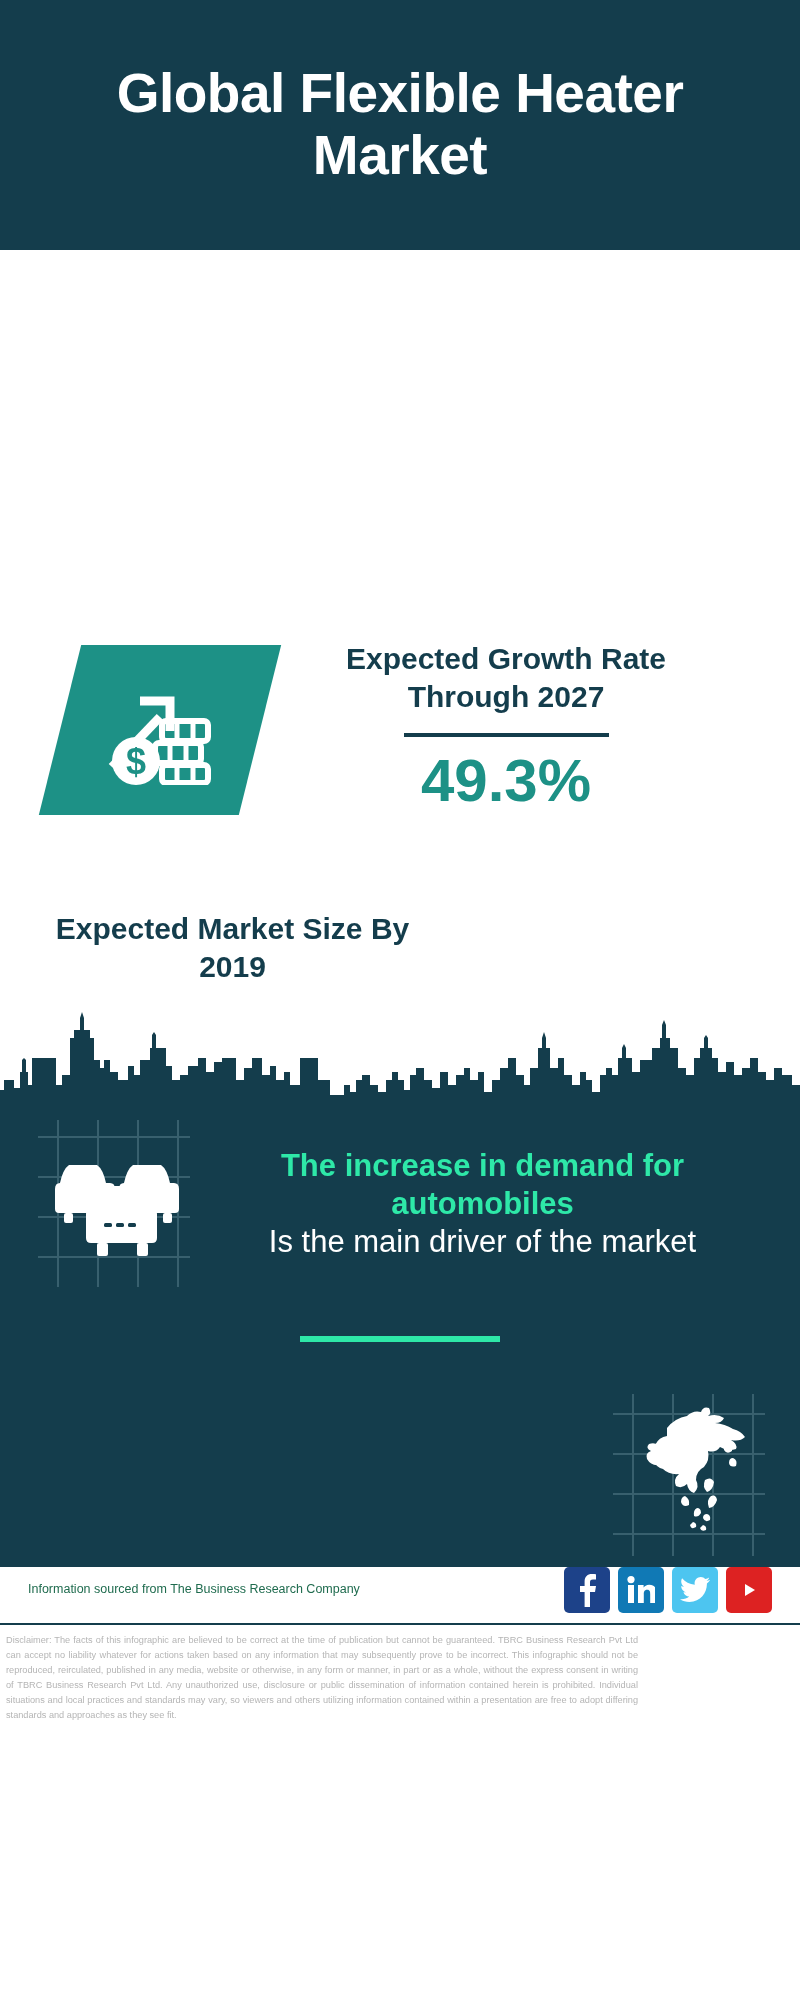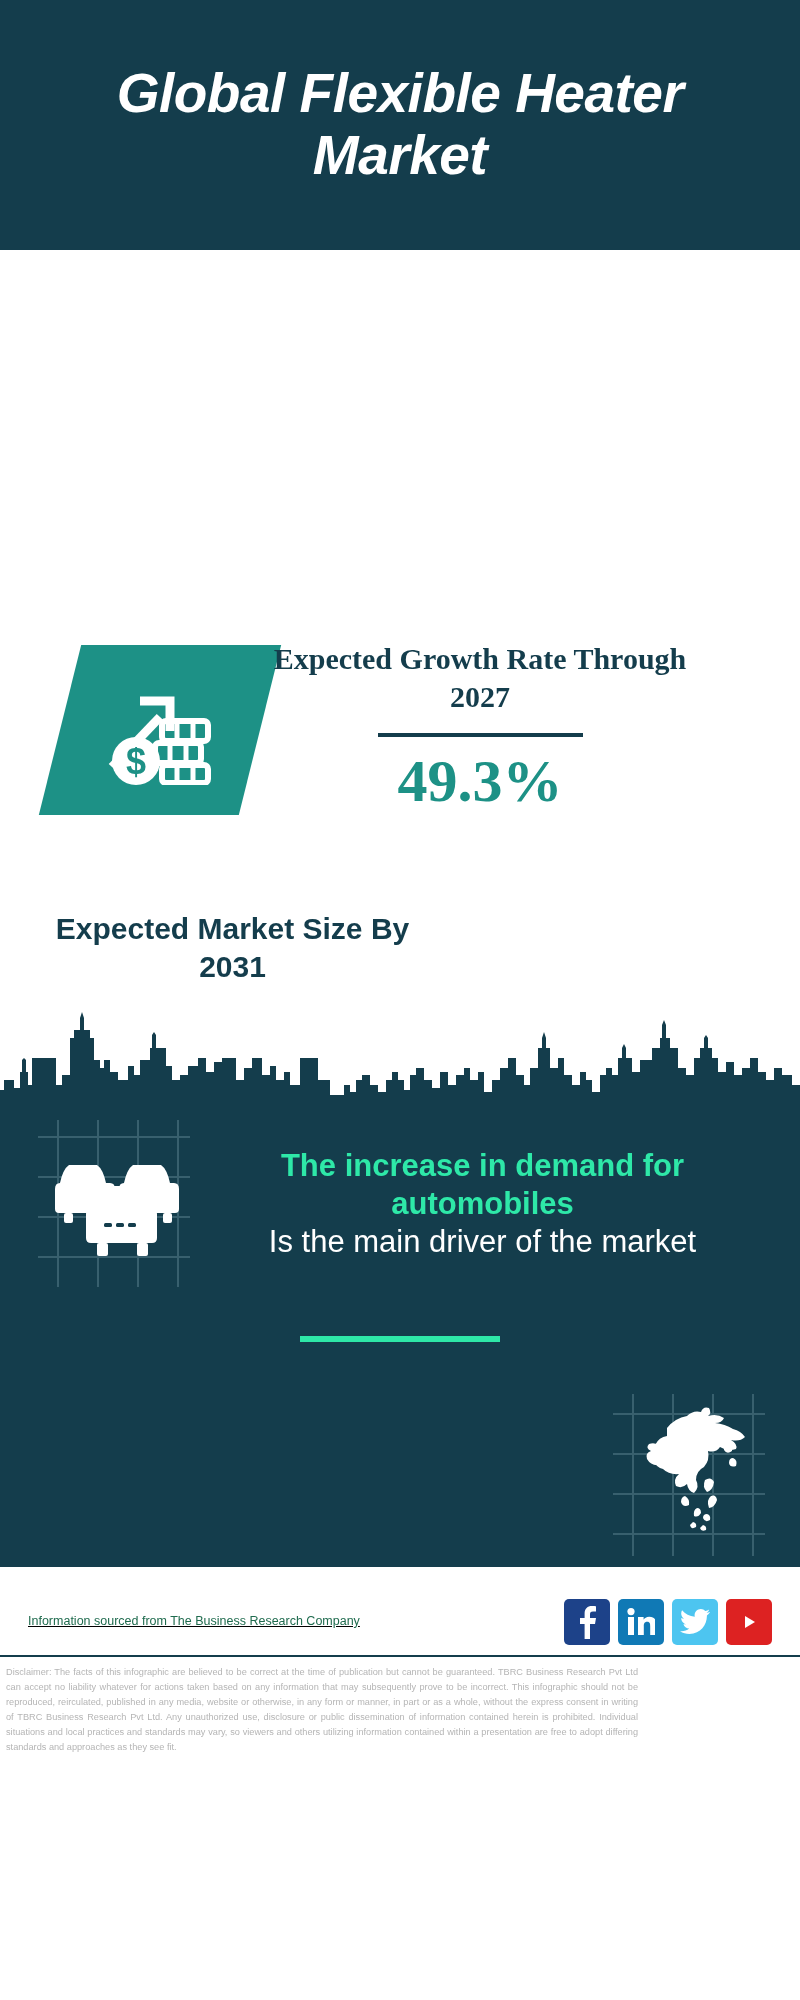--- a/index.html
+++ b/index.html
@@ -15,21 +15,20 @@
 
   
   .header {
     width: 800px;
     height: 250px;
     background: #143d4c;
     display: flex;
     align-items: center;
     justify-content: center;
     text-align: center;
-    font-style: italic;
   }
   .header h1 {
     color: #ffffff;
     font-size: 55px;
     font-weight: bold;
     line-height: 1.12;
     letter-spacing: -0.5px;
     max-width: 620px;
   }
 
@@ -66,21 +65,21 @@
   .stat-value {
     color: #1d9186;
     font-size: 60px;
     font-weight: bold;
     margin-top: 14px;
     line-height: 1;
   }
 
   
   #para-growth { left: 60px; top: 395px; width: 200px; height: 170px; }
-  #block-growth { left: 265px; top: 390px; width: 430px; font-family: Liberation Serif, serif; }
+  #block-growth { left: 291px; top: 390px; width: 430px; }
   #block-growth .stat-rule { width: 205px; }
 
   
   #block-size { left: 35px; top: 660px; width: 395px; }
   #block-size .stat-rule { width: 230px; }
   #para-size { left: 465px; top: 745px; width: 200px; height: 170px; }
 
   
   .skyline-wrap {
     position: relative;
@@ -123,25 +122,24 @@
     width: 200px;
     height: 6px;
     background: #2ee8a8;
     margin: 42px auto 42px auto;
   }
 
   
   .footer {
     width: 800px;
     background: #ffffff;
-    padding: 32px 28px 10px 28px;
+    padding: 0 28px 10px 28px;
     display: flex;
     align-items: center;
     justify-content: space-between;
-    text-decoration: underline;
   }
   .src-text { color: #1f6b4e; font-size: 12.5px; line-height: 1.75; }
   .socials { display: flex; gap: 8px; align-items: center; }
   .soc {
     width: 46px; height: 46px; border-radius: 5px;
     display: flex; align-items: center; justify-content: center;
   }
   .soc svg { display: block; }
 
   .divider-line { width: 800px; height: 2px; background: #143d4c; }
@@ -183,21 +181,21 @@
     </svg>
   </div>
 
   <div class="stat-block" id="block-growth">
     <div class="stat-title">Expected Growth Rate Through 2027</div>
     <div class="stat-rule"></div>
     <div class="stat-value">49.3%</div>
   </div>
 
   <div class="stat-block" id="block-size">
-    <div class="stat-title">Expected Market Size By 2031</div>
+    <div class="stat-title">Expected Market Size By 2019</div>
     <div class="stat-rule"></div>
     <div class="stat-value">$1.61 Bn</div>
   </div>
 
   <div class="para" id="para-size">
     <svg width="120" height="118" viewBox="0 0 120 118" fill="none" stroke="#fff" stroke-width="5">
       <path d="M8 54 L34 28 L50 42 L76 14" fill="none"></path>
       <path d="M62 12 L80 12 L80 30" fill="none"></path>
       <rect x="10" y="52" width="24" height="28" fill="none"></rect>
       <rect x="42" y="36" width="24" height="44" fill="none"></rect>

